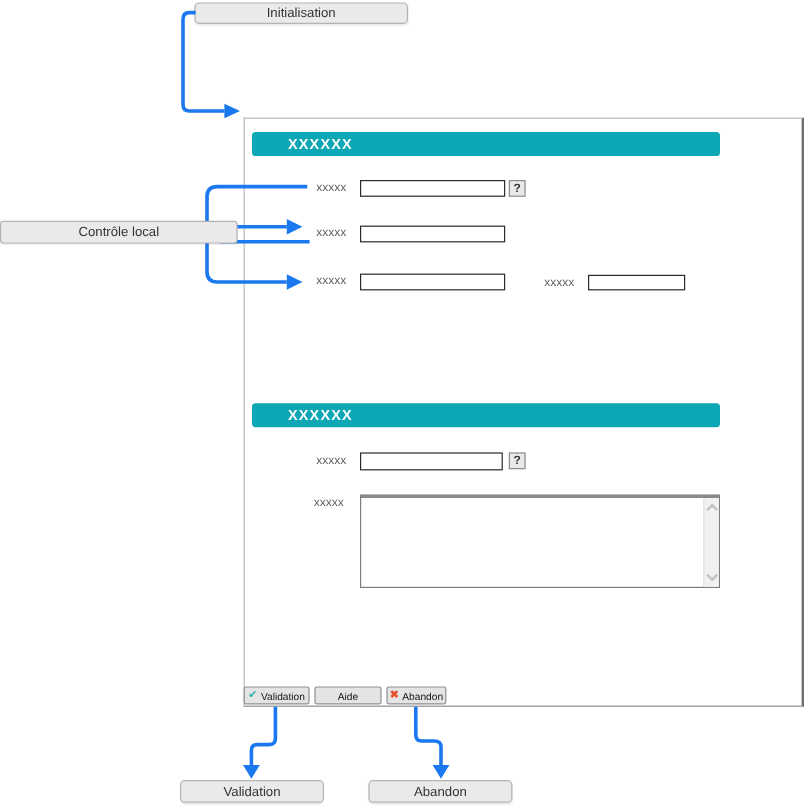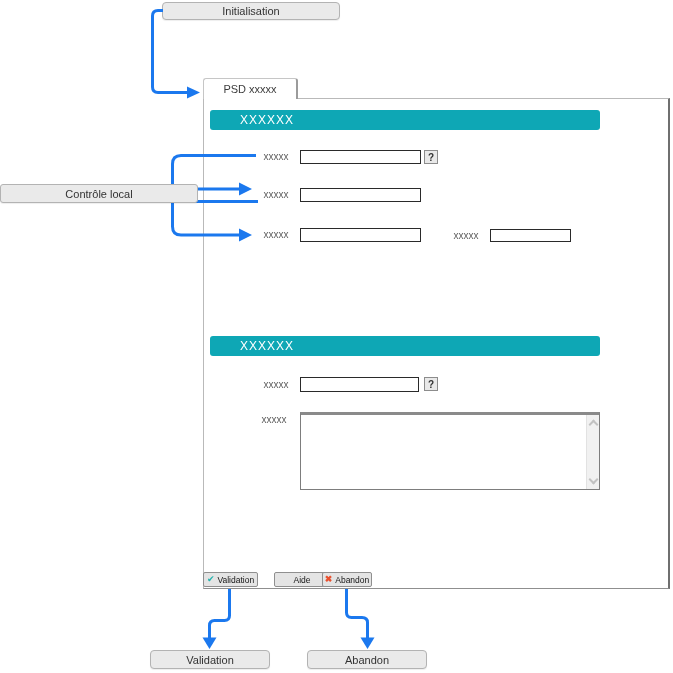--- a/index.html
+++ b/index.html
@@ -30,21 +30,21 @@
     position:absolute; left:203px; top:78px; width:95px; height:21px;
     background:#fff; border:1px solid #c6c6c6; border-bottom:none;
     border-right:2px solid #9b9b9b; border-radius:3px 3px 0 0;
     display:flex; align-items:center; justify-content:center;
     font-size:11px; color:#3c3c3c; z-index:2;
   }
 
   
   .section-bar {
     position:absolute; width:390px; height:20px; background:var(--teal,#0ea7b5);
-    border-radius:3px; color:#fff; font-weight:normal; font-size:12px;
+    border-radius:3px; color:#fff; font-weight:bold; font-size:12px;
     letter-spacing:1px; line-height:20px; padding-left:30px; z-index:2;
   }
   #bar1 { left:210px; top:110px; }
   #bar2 { left:210px; top:336px; }
 
   
   .field-label {
     position:absolute; width:42px; text-align:center;
     font-size:10px; color:#616161; z-index:2; line-height:12px;
   }
@@ -74,21 +74,21 @@
   .chev-down { bottom:6px; transform:rotate(225deg); }
 
   
   .tool-btn {
     position:absolute; top:572px; height:15px; background:#e4e4e4;
     border:1px solid #8f8f8f; border-radius:2px;
     display:flex; align-items:center; justify-content:center; gap:3px;
     font-family:"Liberation Sans",sans-serif; font-size:8.5px; color:#141414; z-index:2;
   }
   #btn-validation { left:203px; width:55px; }
-  #btn-aide       { left:274px; width:56px; }
+  #btn-aide       { left:262px; width:56px; }
   #btn-abandon    { left:322px; width:50px; }
   .icon-check { color:var(--check,#23b3ad); font-size:9px; line-height:9px; }
   .icon-cross { color:var(--cross,#e8502e); font-size:9px; line-height:9px; font-weight:bold; }
 
   
   #arrows { position:absolute; left:0; top:0; z-index:5; pointer-events:none; }
   .arrow-line { fill:none; stroke:var(--blue,#1b78ee); stroke-width:3; }
   .arrow-head { fill:var(--blue,#1b78ee); stroke:none; }
 </style>
 </head>
@@ -103,23 +103,20 @@
     <span>Contrôle local</span>
   </div>
   <div class="node" id="validation-box">
     <span>Validation</span>
   </div>
   <div class="node" id="abandon-box">
     <span>Abandon</span>
   </div>
 
   <div id="panel"></div>
-  <div id="tab">
-    <span>PSD xxxxx</span>
-  </div>
 
   <div class="section-bar" id="bar1">
     <span>XXXXXX</span>
   </div>
 
   <div class="field-label" style="left:255px; top:151px;">xxxxx</div>
   <input class="tbox" style="left: 300px; top: 150px; width: 121px; height: 14px;" value="">
   <button class="help-btn" style="left:424px; top:150px;">?</button>
 
   <div class="field-label" style="left:255px; top:189px;">xxxxx</div>

